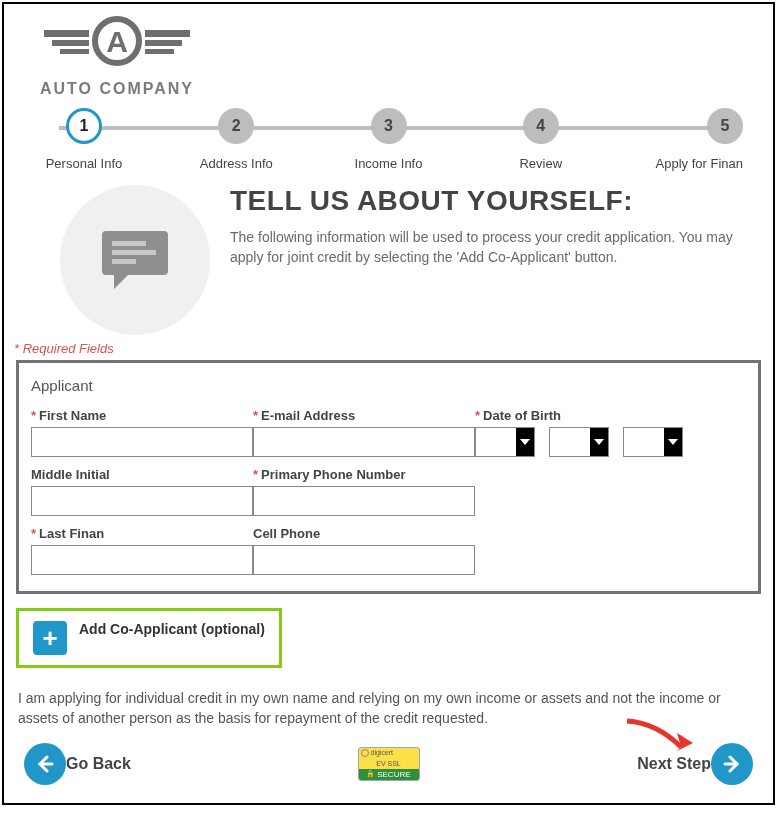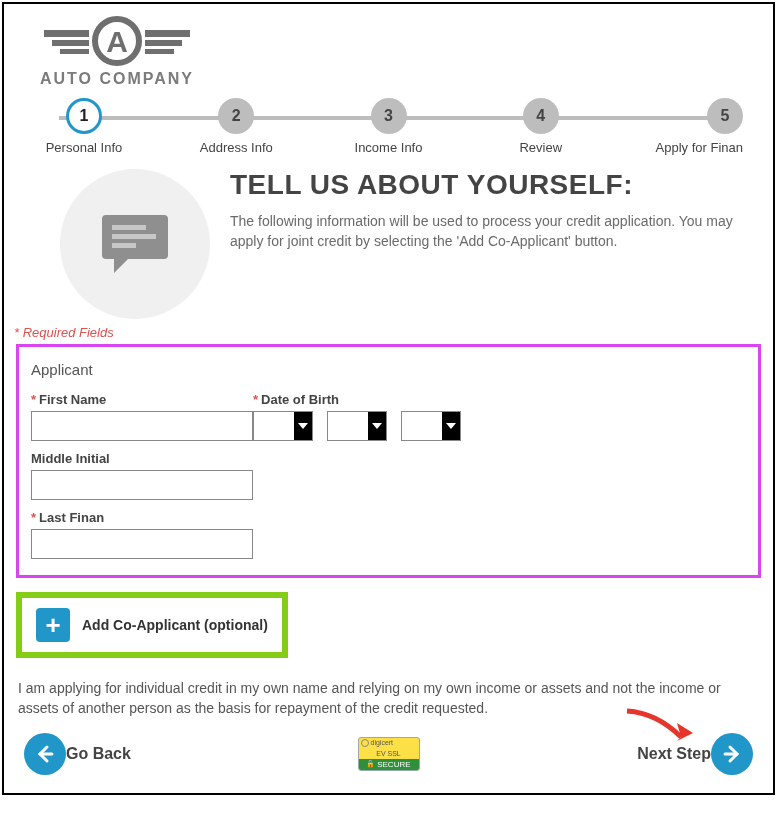--- a/index.html
+++ b/index.html
@@ -13,55 +13,55 @@
   .frame {
     border: 2px solid #000;
     width: 773px;
     margin: 2px;
     padding: 10px 10px 14px 10px;
     position: relative;
   }
   
   .logo { display: flex; flex-direction: column; align-items: center; width: 190px; margin-left: 8px; margin-top: 2px; }
   .logo svg { display:block; }
-  .logo-text { font-weight: 700; color: #7b7b7b; letter-spacing: 2px; font-size: 16px; margin-top: 4px; }
+  .logo-text { font-weight: 700; color: #7b7b7b; letter-spacing: 2px; font-size: 16px; margin-top: 14px; }
   
   .stepper { display: flex; align-items: center; justify-content: space-between; position: relative; margin: 10px 0 8px 0; padding: 0 20px; }
   .step { display: flex; flex-direction: column; align-items: center; z-index: 2; width: 100px; }
   .step:first-child { align-items: flex-start; width: 100px; }
   .step:last-child { align-items: flex-end; width: 100px; }
   .step-circle {
     width: 36px; height: 36px; border-radius: 50%;
     background: #bdbdbd; color: #444; font-weight: 700;
     display: flex; align-items: center; justify-content: center;
     font-size: 16px; border: 0;
   }
   .step-circle.active {
     background: #fff; border: 3px solid #2196c9; color: #222;
   }
-  .step-label { font-size: 13px; color: #444; margin-top: 6px; white-space: nowrap; }
+  .step-label { font-size: 13px; color: #444; margin-top: 12px; white-space: nowrap; }
   .stepper-line {
     position: absolute; top: 18px; left: 45px; right: 45px;
     height: 4px; background: #bdbdbd; z-index: 1;
   }
   
   .intro { display: flex; gap: 20px; margin: 14px 0 6px 0; padding: 0 6px;}
   .intro-icon-wrap {
     width: 150px; height: 150px; border-radius: 50%; background: #f0f0f0;
     display:flex; align-items:center; justify-content:center;
     margin-left: 40px;
     flex-shrink: 0;
   }
   .intro-text { flex: 1; }
   .intro-text h2 { margin: 0 0 10px 0; font-size: 28px; color: #444; letter-spacing: 0.5px;}
   .intro-text p { margin: 0; color: #6a6a6a; font-size: 14px; line-height: 1.45;}
   .required-note { color: #d9534f; font-style: italic; font-size: 13px; text-align: left; margin: 4px 10px 0 0;}
   
   .form-box {
-    border: 3px solid #d946ef;
+    border: 3px solid #737373;
     padding: 14px 12px 16px 12px;
     margin: 4px 2px 14px 2px;
   }
   .form-box-title { font-size: 15px; color: #555; margin-bottom: 14px; }
   .form-grid { display: flex; }
   .form-col { display: flex; flex-direction: column; gap: 10px; }
   .form-col.c1 { width: 222px; }
   .form-col.c2 { width: 222px; }
   .form-col.c3 { width: 222px; }
   .field-label { font-size: 13px; font-weight: 600; color: #444; margin-bottom: 4px; display:block;}
@@ -75,22 +75,22 @@
     cursor: pointer;
   }
   .select-sim.small { width: 60px;}
   .select-sim .sel-body { flex:1; }
   .select-sim .sel-btn {
     width: 18px; background: #000; display:flex; align-items:center; justify-content:center;
   }
   .sel-btn::after { content:''; width:0;height:0;border-left:5px solid transparent;border-right:5px solid transparent;border-top:6px solid #fff;}
   
   .coapp-box {
-    border: 6px solid #84cc16;
-    display: inline-flex; align-items:center; gap: 12px;
+    border: 3px solid #84cc16;
+    display: inline-flex; gap: 12px;
     padding: 10px 14px;
     margin: 0 0 12px 2px;
   }
   .plus-btn {
     width: 34px; height: 34px; background: #2196c9; border-radius: 4px;
     display:flex; align-items:center; justify-content:center; cursor:pointer;
   }
   .plus-btn::before { content:'+'; color:#fff; font-size:26px; font-weight:700; line-height:1;}
   .coapp-label { font-size: 14px; font-weight: 600; color: #333;}
   .disclosure { font-size: 14px; color: #555; line-height: 1.45; margin: 8px 4px 14px 4px;}
@@ -195,20 +195,34 @@
         <div class="field">
           <label class="field-label">Middle Initial</label>
           <input type="text" value="" style="">
         </div>
         <div class="field">
           <label class="field-label"><span class="req">*</span><span>Last Finan</span></label>
           <input type="text" value="" style="">
         </div>
       </div>
 
+      <div class="form-col c2">
+        <div class="field">
+          <label class="field-label"><span class="req">*</span><span>E-mail Address</span></label>
+          <input type="text" value="" style="">
+        </div>
+        <div class="field">
+          <label class="field-label"><span class="req">*</span><span>Primary Phone Number</span></label>
+          <input type="text" value="" style="">
+        </div>
+        <div class="field">
+          <label class="field-label">Cell Phone</label>
+          <input type="text" value="" style="">
+        </div>
+      </div>
 
       <div class="form-col c3">
         <div class="field">
           <label class="field-label"><span class="req">*</span><span>Date of Birth</span></label>
           <div class="dob-row">
             <div class="select-sim small">
                 <div class="sel-body"></div>
                 <div class="sel-btn"></div>
               </div>
             <div class="select-sim small">

